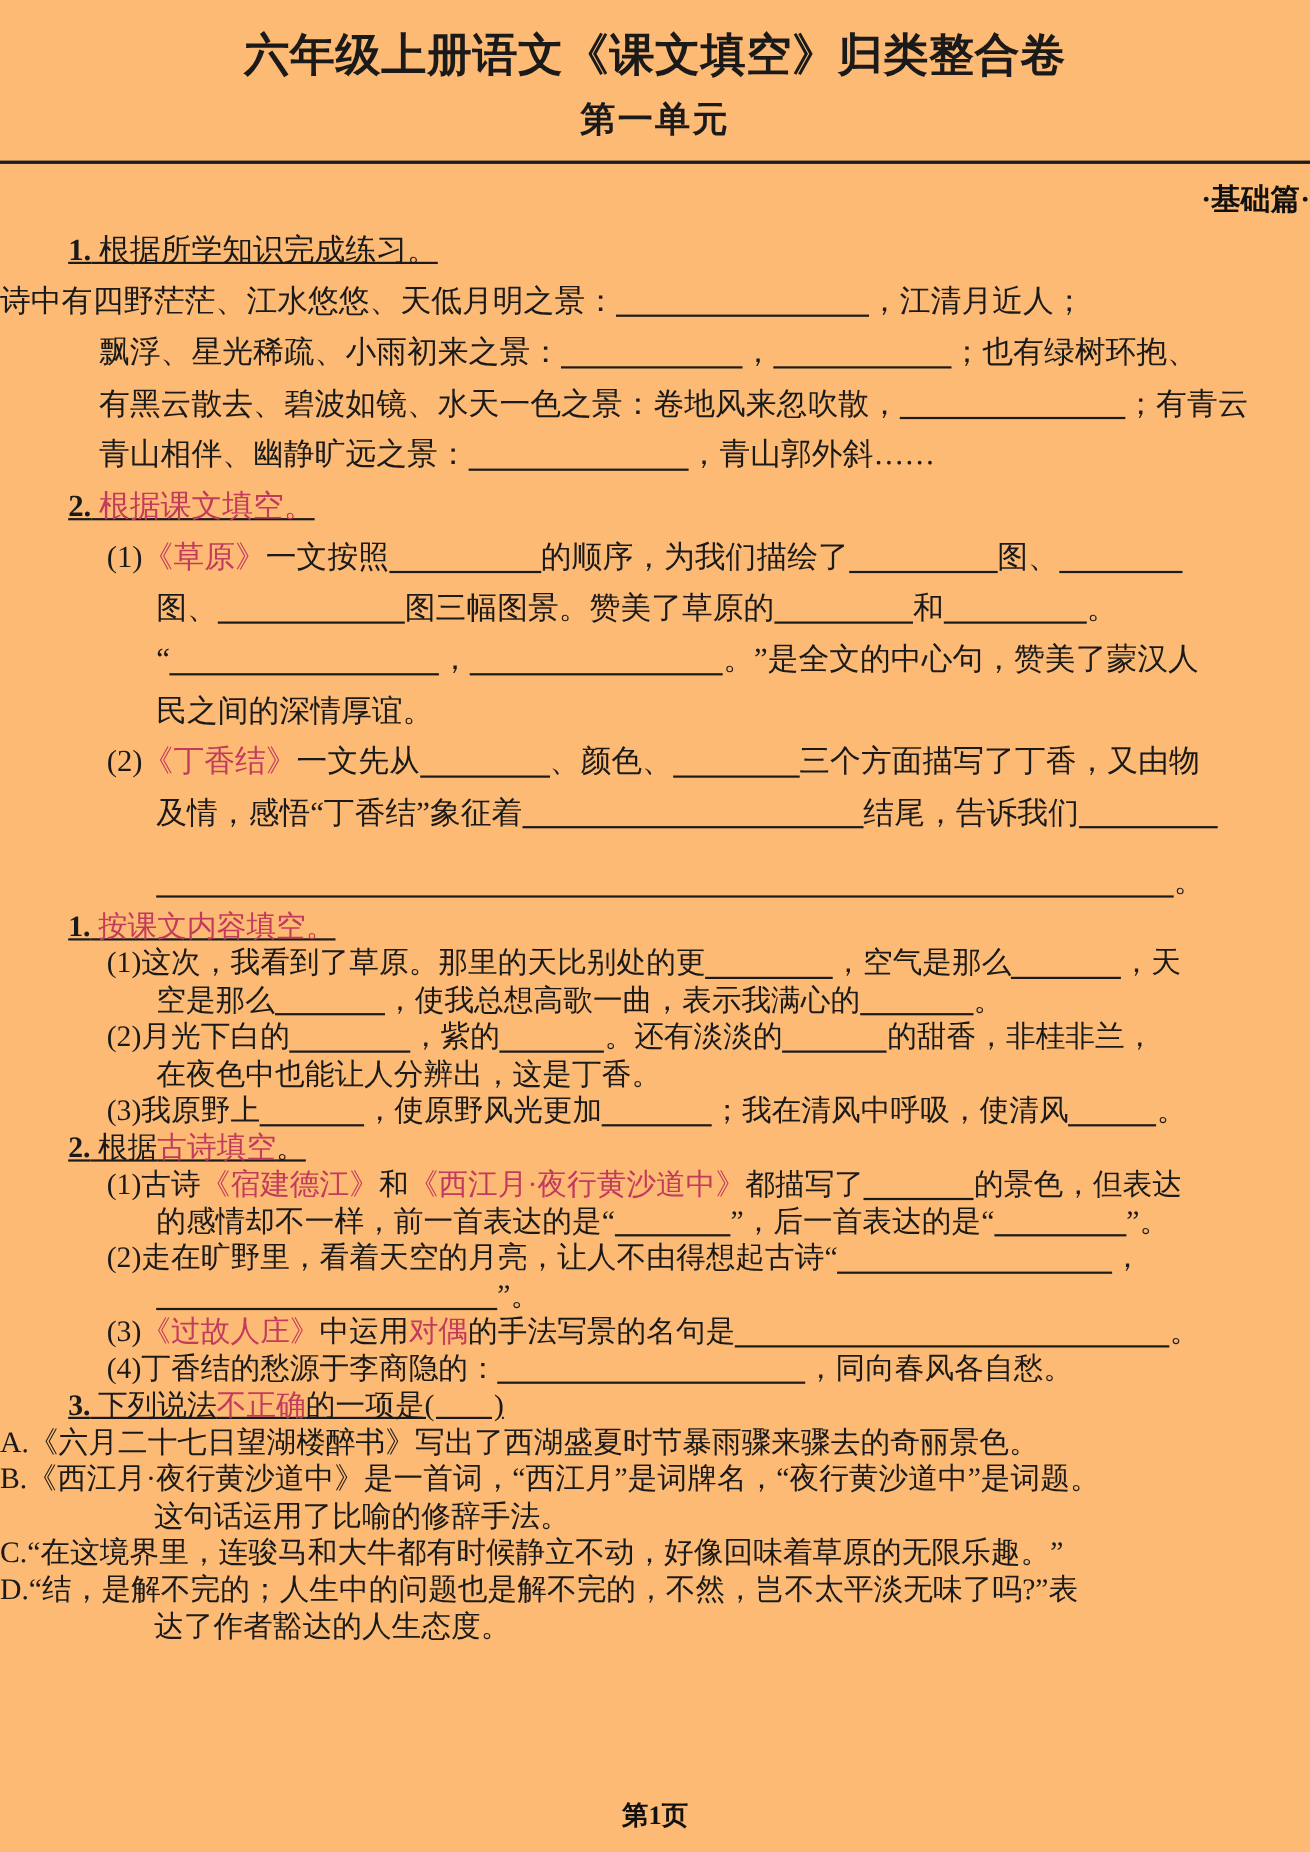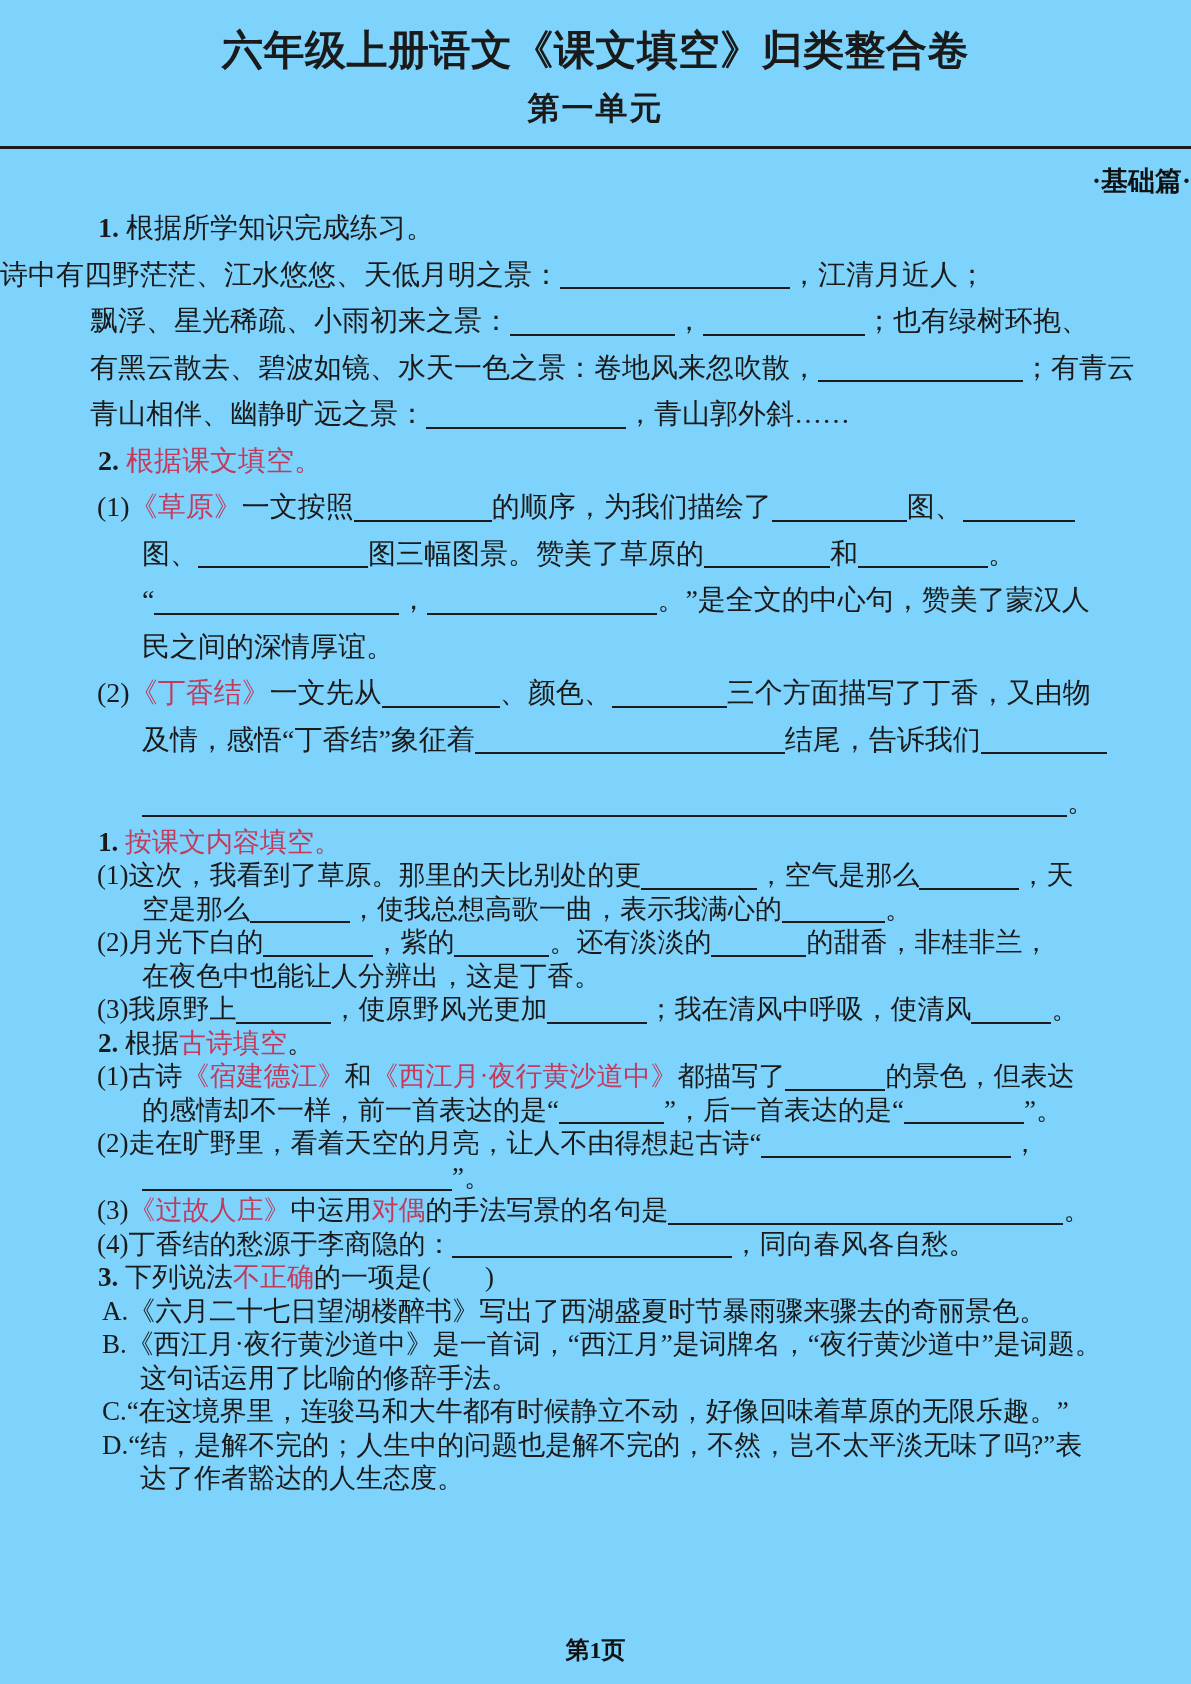--- a/index.html
+++ b/index.html
@@ -1,20 +1,20 @@
 <!DOCTYPE html>
 <html lang="zh" style="--accent: #c23a5c;"><head>
 <meta charset="utf-8">
 <style>
   html,body{margin:0;padding:0;background:#ffffff;}
   .page{
     position:relative;
     width:1191px;height:1684px;
     margin:0 auto;
-    background:#7dd3fc;
+    background:#fdba74;
     color:#1a1a1a;
     font-family:"Liberation Serif","DejaVu Serif",serif;
     overflow:hidden;
   }
   .hdr{ text-align:center; padding-top:26px; }
   .title{
     font-size:41px; font-weight:bold; letter-spacing:0.5px;
     line-height:1.2;
   }
   .subtitle{
@@ -27,26 +27,26 @@
     text-align:center; font-weight:bold; font-size:27px; color:#111;
   }
   .sec-basic .sec-head{ margin:14px 0 6px 0;text-align:right; }
   .sec-adv .sec-head{ margin:46px 0 10px 0; }
   .ln{ white-space:nowrap; }
   .sec-basic{ font-size:28px; }
   .sec-basic .ln{ height:46.5px; line-height:46.5px; }
   .sec-adv{ font-size:27px; }
   .sec-adv .ln{ height:33.5px; line-height:33.5px; }
   
-  .ind-q{ padding-left:98px; }
+  .ind-q{ padding-left:62px;text-decoration:underline; }
   .ind-first{ }
   .ind-body{ padding-left:90px; }
   .ind-sub{ padding-left:97px; }
   .ind-cont{ padding-left:142px; }
-  .ind-opt{ padding-left:102px; }
+  .ind-opt{ }
   .ind-optcont{ padding-left:140px; }
   .ind-gap{ margin-top:16px; }
   .bold{ font-weight:bold; }
   .red{ color:var(--accent,#c23a5c); }
   .blank{
     display:inline-block;
     height:1.0em;
     border-bottom:2.5px solid #1b1b1b;
     vertical-align:-0.2em;
   }

